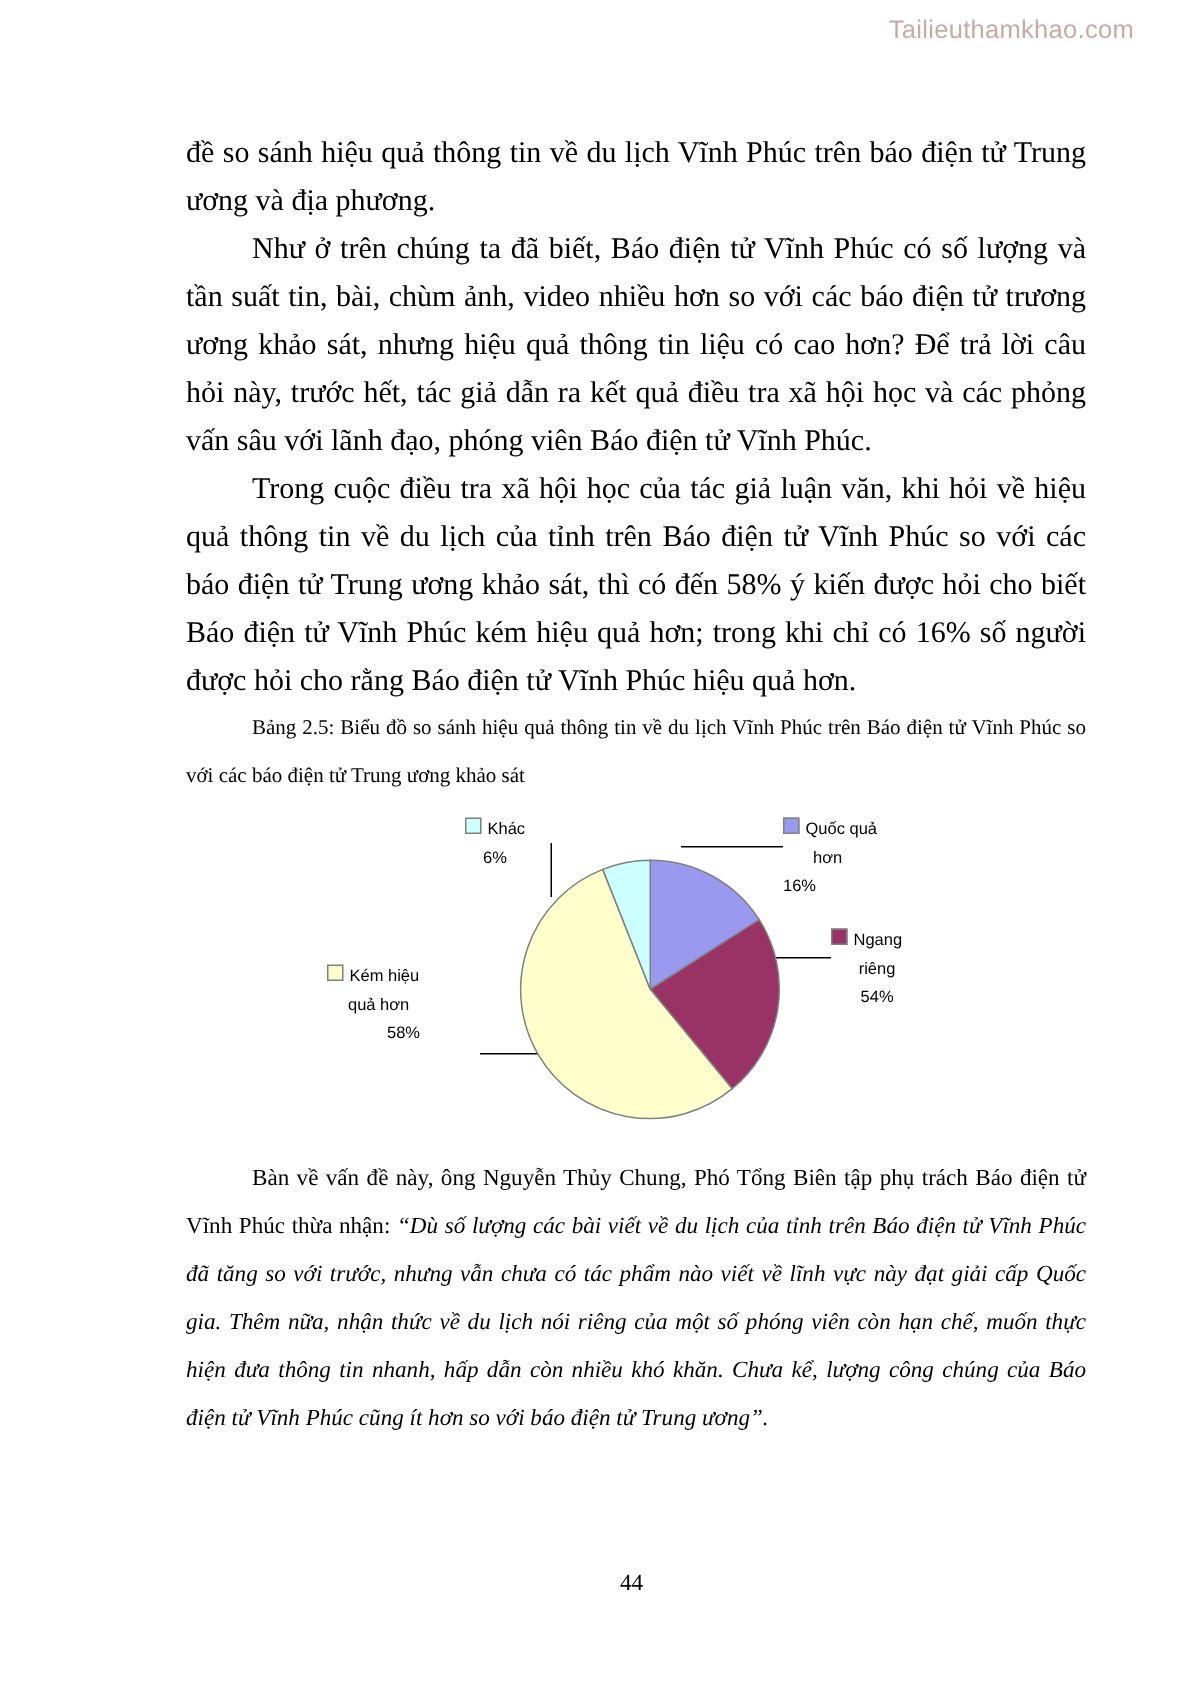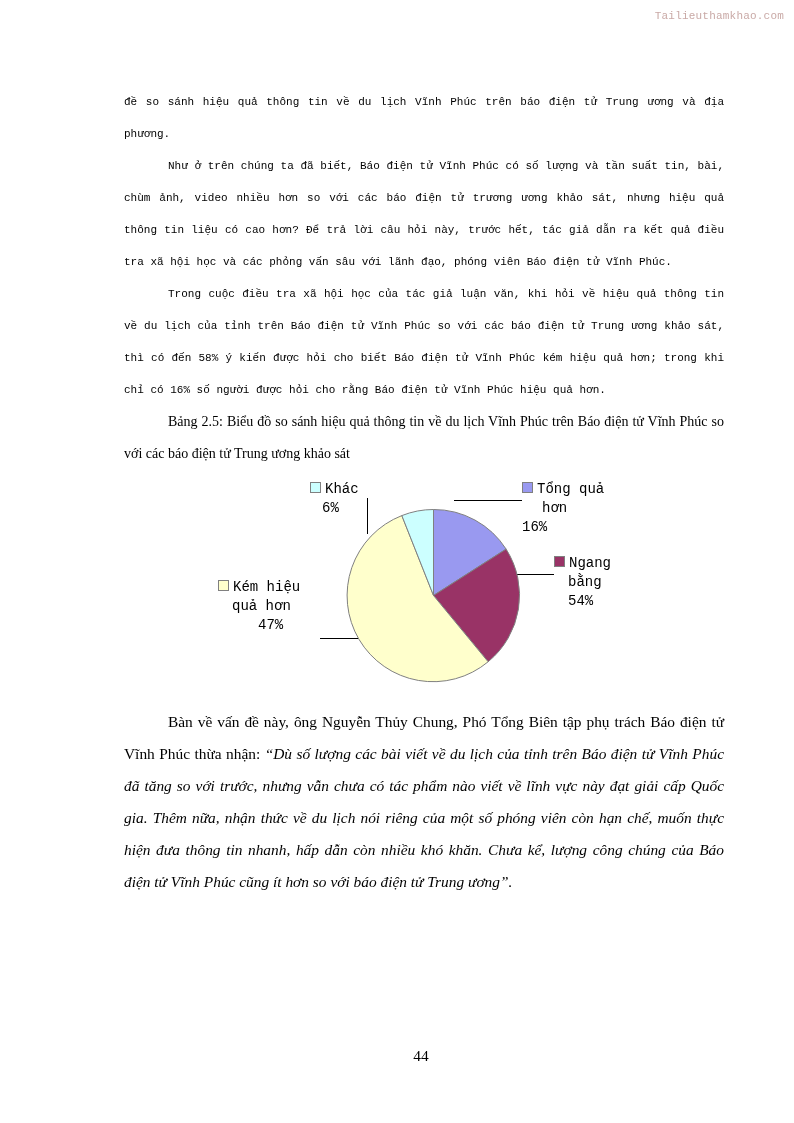--- a/index.html
+++ b/index.html
@@ -16,40 +16,39 @@
     overflow: hidden;
   }
   .page {
     position: absolute;
     inset: 0;
     padding: 0;
   }
   .watermark {
     position: absolute;
     top: 10px;
-    right: 10px;
-    font-family: Liberation Mono, monospace;
-    font-size: 11px;
+    right: 38px;
+    font-family: Liberation Sans, sans-serif;
+    font-size: 17px;
     color: #c9a9a6;
     letter-spacing: 0.2px;
   }
   .content {
     position: absolute;
     left: 124px;
     top: 86px;
     width: 600px;
   }
   p.para {
     margin: 0 0 0 0;
-    font-size: 11px;
+    font-size: 20px;
     line-height: 32px;
     text-align: justify;
     text-justify: inter-word;
     text-indent: 44px;
-    font-family: Liberation Mono, monospace;
   }
   p.para.noindent {
     text-indent: 0;
   }
   .caption {
     margin: 0;
     font-size: 14px;
     line-height: 32px;
     text-align: justify;
     text-indent: 44px;
@@ -74,23 +73,23 @@
   }
   .pie-wrap {
     position: absolute;
     left: 222px;
     top: 30px;
     width: 175px;
     height: 175px;
   }
   .lbl {
     position: absolute;
-    font-size: 14px;
+    font-size: 11px;
     line-height: 19px;
-    font-family: Liberation Mono, monospace;
+    font-family: Liberation Sans, sans-serif;
     color: #000;
     white-space: nowrap;
   }
   .lbl .sq {
     display: inline-block;
     width: 9px;
     height: 9px;
     border: 1px solid #808080;
     margin-right: 4px;
     vertical-align: baseline;
@@ -105,21 +104,21 @@
     text-align: left;
   }
   .lbl-hieuqua {
     left: 398px;
     top: 2px;
     text-align: left;
   }
   .lbl-ngang {
     left: 430px;
     top: 76px;
-    text-align: left;
+    text-align: center;
   }
   .lbl-kem {
     left: 94px;
     top: 100px;
     text-align: left;
   }
   .leader {
     position: absolute;
     background: #000;
   }
@@ -150,35 +149,35 @@
     <p class="caption">Bảng 2.5: Biểu đồ so sánh hiệu quả thông tin về du lịch Vĩnh Phúc trên Báo điện tử Vĩnh Phúc so với các báo điện tử Trung ương khảo sát</p>
 
     <div class="chart-area">
 
       <div class="lbl lbl-khac lbl-center">
         <span class="sq" style="background:#ccffff"></span><span>Khác</span><br>
         <span style="margin-left:12px">6%</span>
       </div>
 
       <div class="lbl lbl-hieuqua">
-        <span class="sq" style="background:#9999f0"></span><span>Tổng quả</span><br>
+        <span class="sq" style="background:#9999f0"></span><span>Quốc quả</span><br>
         <span style="margin-left:20px">hơn</span><br>
         <span style="">16%</span>
       </div>
 
       <div class="lbl lbl-ngang">
         <span class="sq" style="background:#993366"></span><span>Ngang</span><br>
-        <span style="margin-left:14px">bằng</span><br>
+        <span style="margin-left:14px">riêng</span><br>
         <span style="margin-left:14px">54%</span>
       </div>
 
       <div class="lbl lbl-kem">
         <span class="sq" style="background:#ffffcc"></span><span>Kém hiệu</span><br>
         <span style="margin-left:14px">quả hơn</span><br>
-        <span style="margin-left:40px">47%</span>
+        <span style="margin-left:40px">58%</span>
       </div>
 
       <div class="leader" style="left:243px; top:20px; width:1px; height:36px;"></div>
       <div class="leader" style="left:330px; top:22px; width:68px; height:1px;"></div>
       <div class="leader" style="left:390px; top:96px; width:40px; height:1px;"></div>
       <div class="leader" style="left:196px; top:160px; width:44px; height:1px;"></div>
 
       <div class="pie-wrap">
         <svg width="175" height="175" viewBox="0 0 175 175">
 

